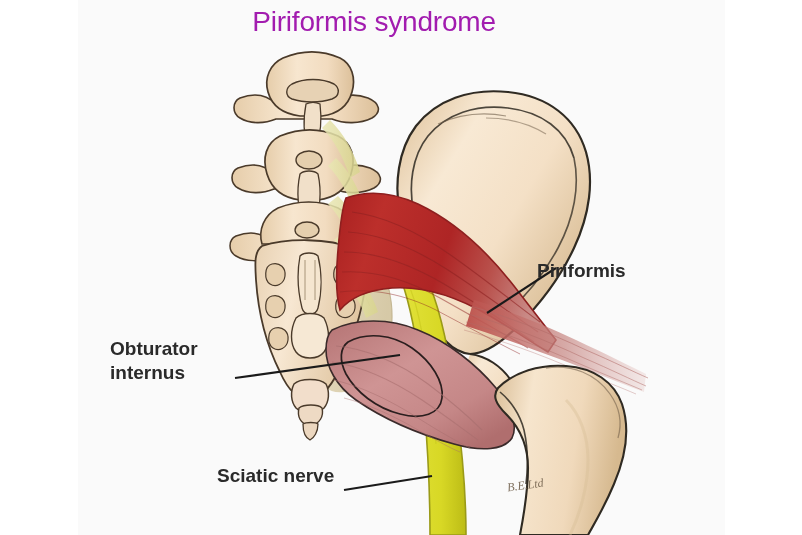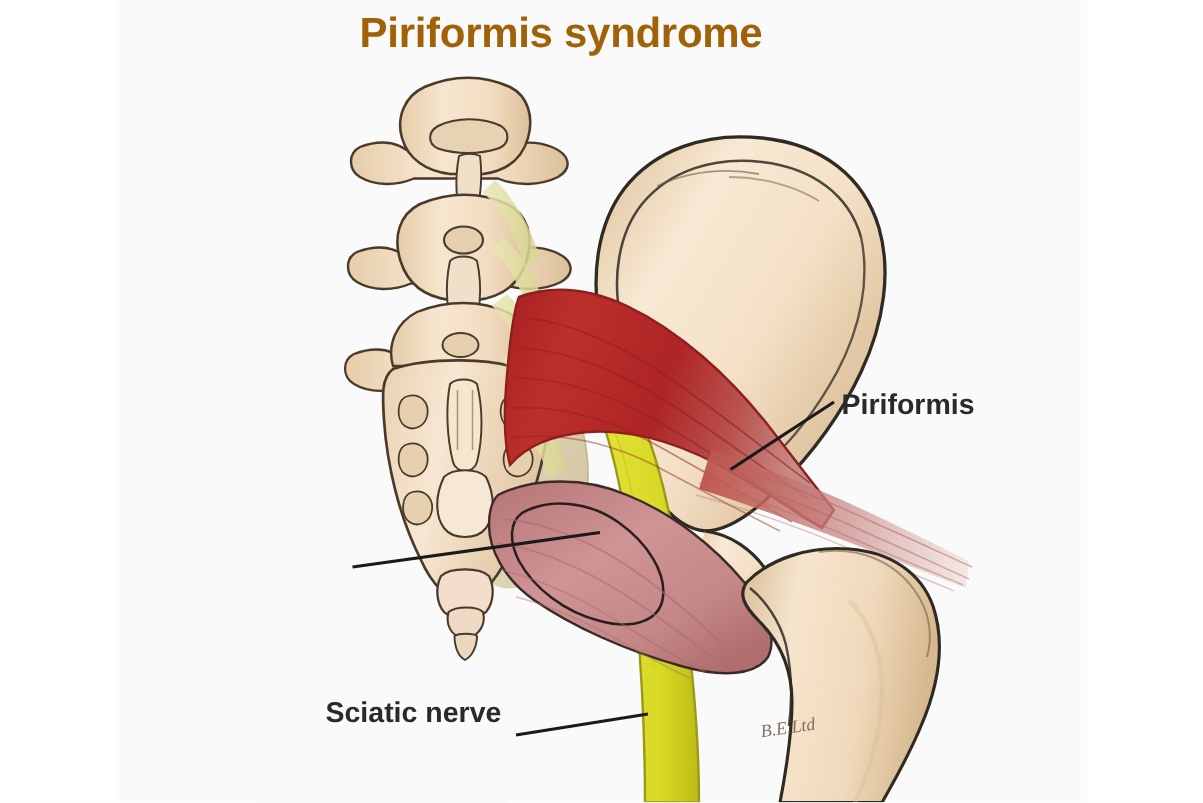--- a/index.html
+++ b/index.html
@@ -23,35 +23,35 @@
     height: 535px;
     background: #fafafa;
   }
   #title {
     position: absolute;
     left: 0;
     top: 6px;
     width: 748px;
     text-align: center;
     font-size: 28px;
-    font-weight: bold;
-    color: #a16207;
+    font-weight: normal;
+    color: #a21caf;
     letter-spacing: -0.2px;
     white-space: nowrap;
   }
   .label {
     position: absolute;
     font-size: 19px;
     font-weight: bold;
     color: #2a2a2a;
     white-space: nowrap;
     line-height: 24px;
   }
   #label-obturator { left: 110px; top: 337px; }
-  #label-piriformis { left: 561px; top: 259px; }
+  #label-piriformis { left: 537px; top: 259px; }
   #label-sciatic { left: 217px; top: 464px; }
   #artwork {
     position: absolute;
     left: 0; top: 0;
     width: 802px;
     height: 535px;
   }
   #watermark {
     position: absolute;
     left: 507px;
@@ -288,20 +288,24 @@
 
     <g>
       <line x1="235" y1="378" x2="400" y2="355" stroke="#1a1a1a" stroke-width="2.1"></line>
       <line x1="556" y1="268" x2="487" y2="313" stroke="#1a1a1a" stroke-width="2.1"></line>
       <line x1="344" y1="490" x2="432" y2="476" stroke="#1a1a1a" stroke-width="2.1"></line>
     </g>
   </svg>
 
   <div id="title">Piriformis syndrome</div>
 
+  <div class="label" id="label-obturator">
+    <div>Obturator</div>
+    <div>internus</div>
+  </div>
 
   <div class="label" id="label-piriformis">Piriformis</div>
 
   <div class="label" id="label-sciatic">Sciatic nerve</div>
 
   <div id="watermark">B.E.Ltd</div>
 
 </div>
 
 </body></html>

